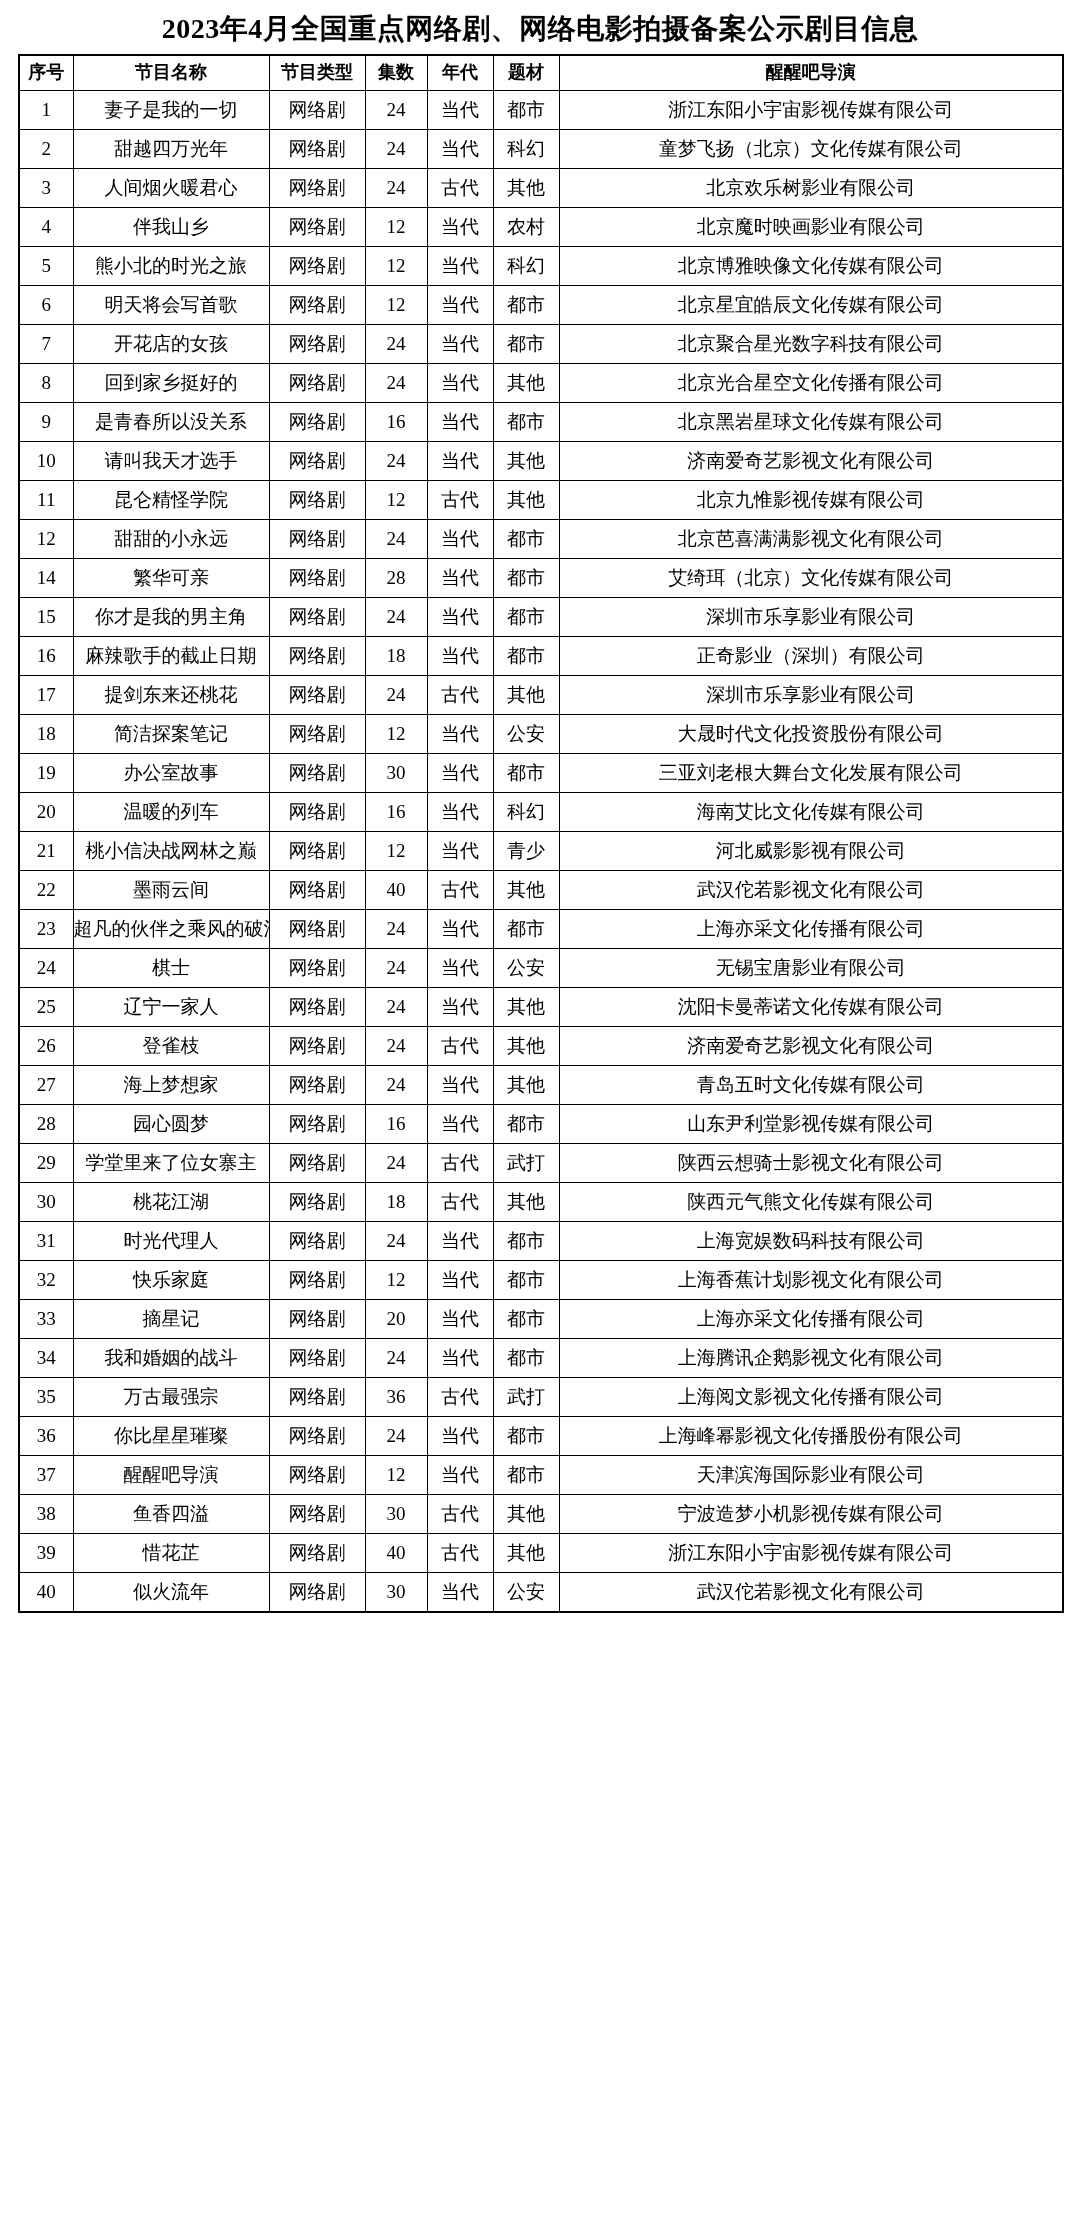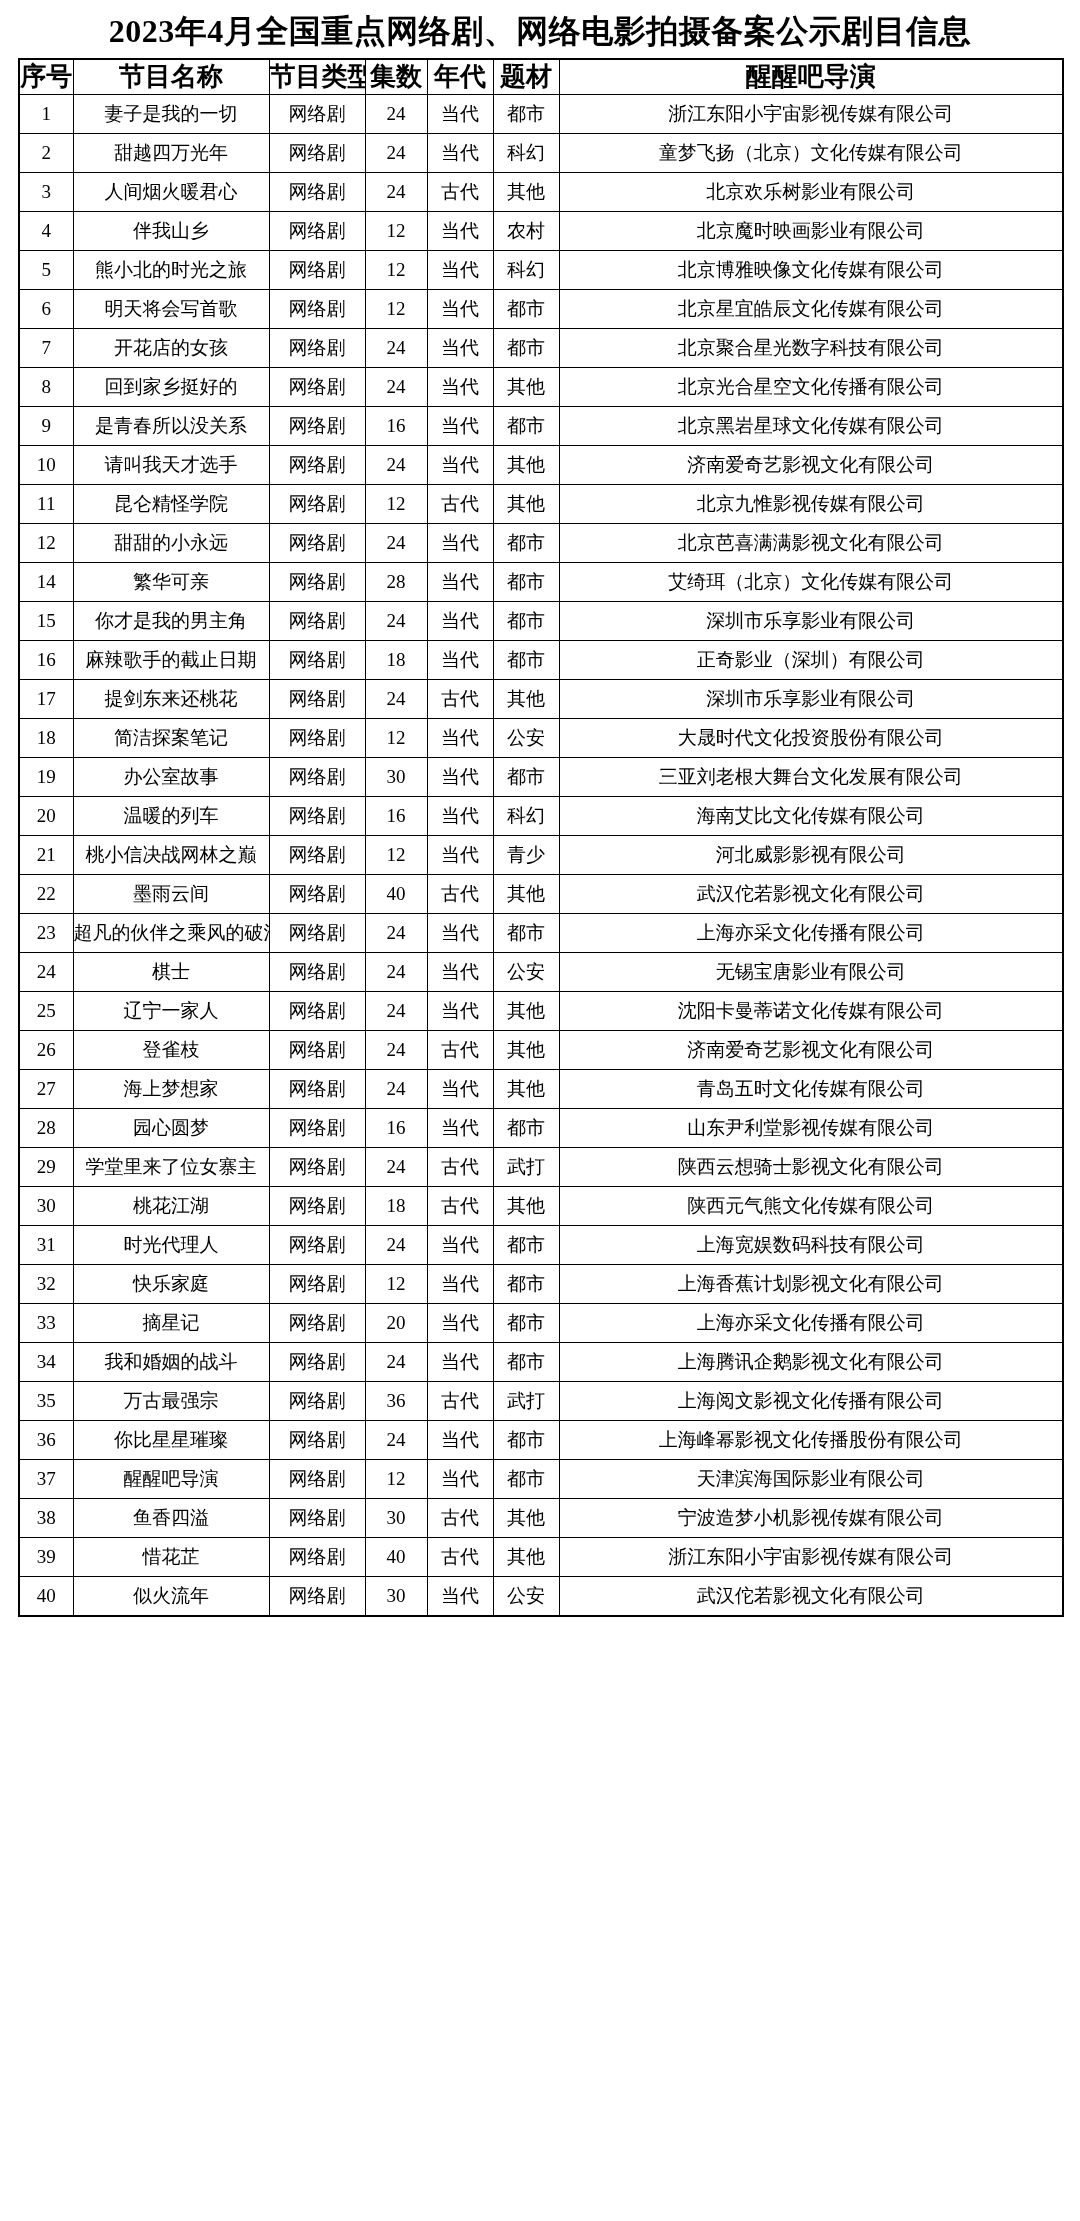--- a/index.html
+++ b/index.html
@@ -14,21 +14,21 @@
     color: #000000;
     -webkit-font-smoothing: antialiased;
   }
   .page {
     width: 1080px;
     box-sizing: border-box;
     padding: 6px 18px 10px 18px;
   }
   .doc-title {
     text-align: center;
-    font-size: 32px;
+    font-size: 28px;
     font-weight: bold;
     letter-spacing: 0.5px;
     margin: 6px 0 8px 0;
     line-height: 1.2;
     font-family: "Liberation Serif", "DejaVu Serif", serif;
   }
   table.listing {
     border-collapse: collapse;
     width: 1044px;
     table-layout: fixed;
@@ -43,21 +43,21 @@
     height: 38px;
     font-size: 19px;
     line-height: 1.15;
     font-family: "Liberation Serif", "DejaVu Serif", serif;
     overflow: hidden;
     white-space: nowrap;
   }
   table.listing thead th {
     font-weight: bold;
     height: 34px;
-    font-size: 26px;
+    font-size: 18px;
   }
   
   col.c-idx    { width: 54px; }
   col.c-name   { width: 196px; }
   col.c-type   { width: 96px; }
   col.c-eps    { width: 62px; }
   col.c-era    { width: 66px; }
   col.c-genre  { width: 66px; }
   col.c-org    { width: 504px; }
 

